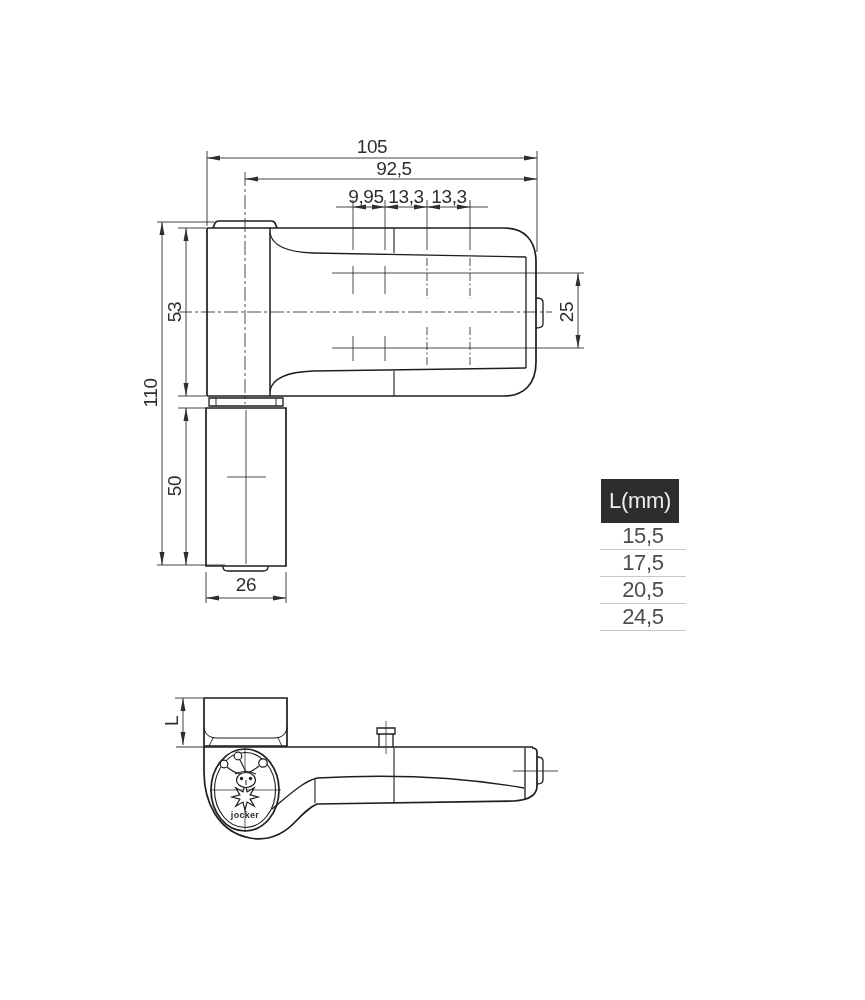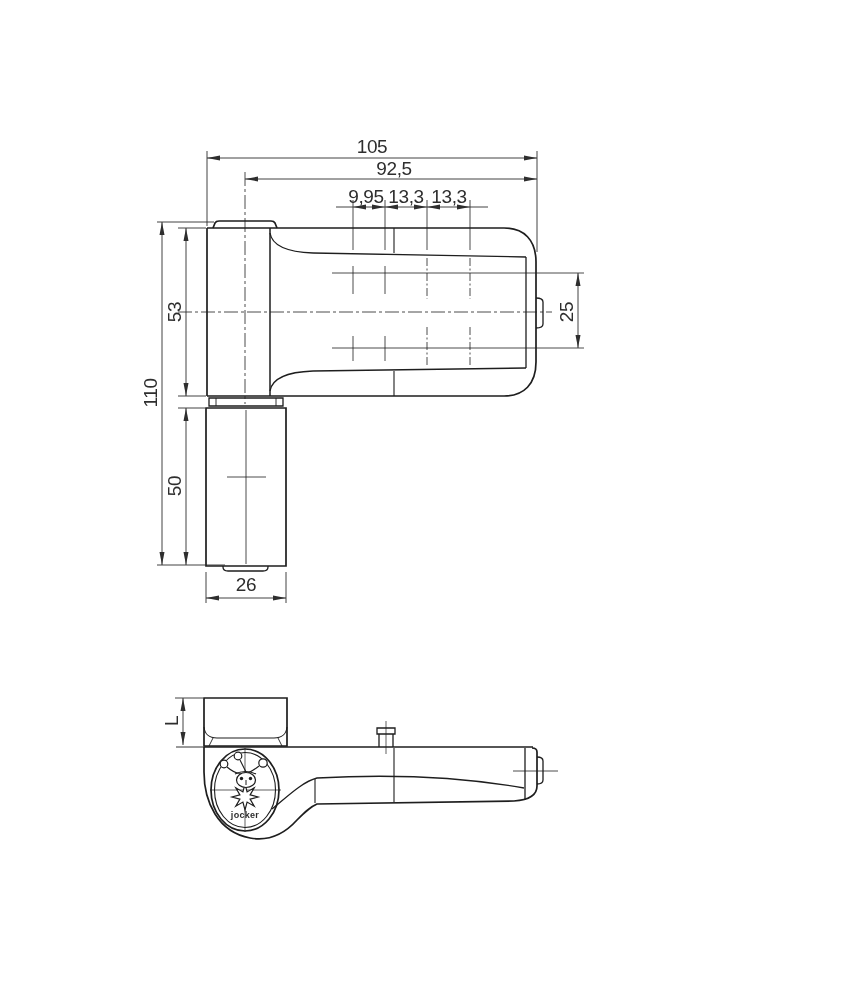--- a/index.html
+++ b/index.html
@@ -184,14 +184,21 @@
     </g>
 
     <g stroke="#2e2e2e" stroke-width="0.9">
       <path d="M175,698 L203,698"></path>
       <line x1="183" y1="698" x2="183" y2="745" marker-start="url(#arrS)" marker-end="url(#arrE)"></line>
     </g>
     <text x="178" y="721" text-anchor="middle" transform="rotate(-90 178 721)" stroke="none" fill="#2e2e2e">L</text>
   </g>
 </svg>
 
-
+<div class="spec-table">
+  <div class="spec-header">L(mm)</div>
+  <div class="spec-row">15,5</div>
+  <div class="spec-row">17,5</div>
+  <div class="spec-row">20,5</div>
+  <div class="spec-row">24,5</div>
 </div>
 
+</div>
+
 </body></html>

